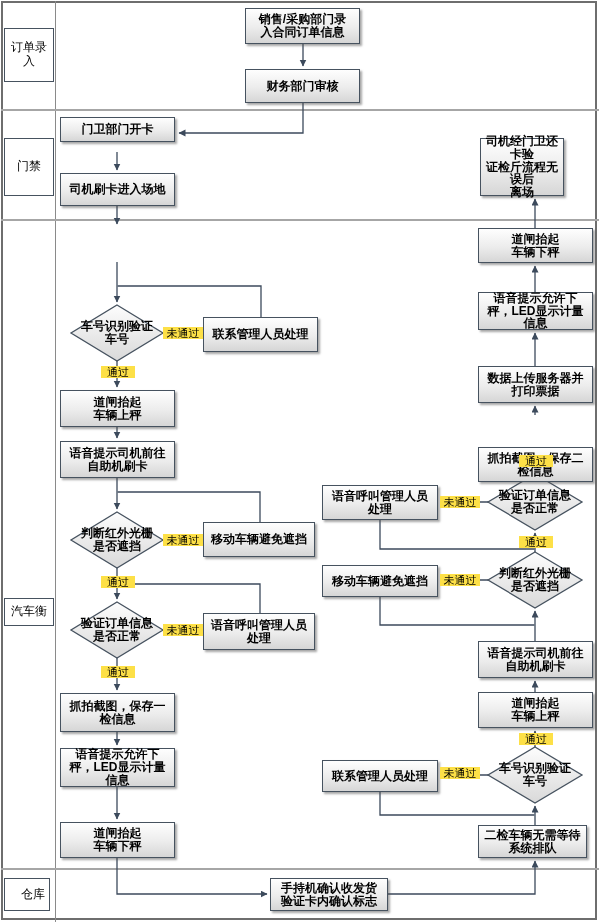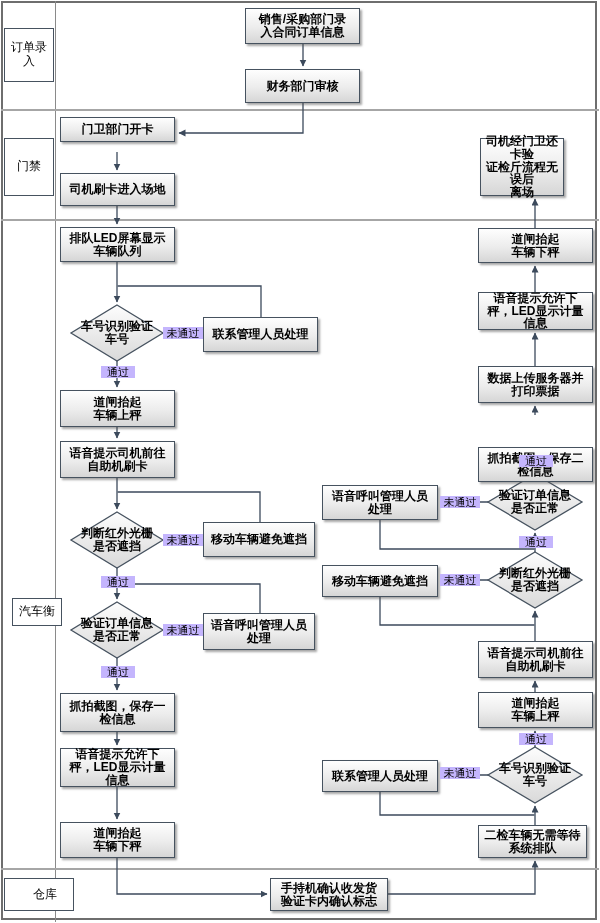--- a/index.html
+++ b/index.html
@@ -23,40 +23,40 @@
     border:1px solid #46525f;box-shadow:1.5px 1.5px 2px rgba(80,80,80,.5);
     z-index:2;padding:1px;
   }
   .dtext{
     position:absolute;width:120px;height:44px;z-index:3;
     display:flex;align-items:center;justify-content:center;text-align:center;
     white-space:pre-line;font-weight:bold;font-size:12px;line-height:1.1;pointer-events:none;
   }
   .elabel{
     position:absolute;z-index:3;font-size:11px;text-align:center;
-    background:#c4b5fd;line-height:1.1;padding:0 1px;
+    background:#fde047;line-height:1.1;padding:0 1px;
   }
   svg.wires{position:absolute;left:0;top:0;z-index:1;}
 </style>
 </head>
 <body>
 
 <div class="stage">
 
   <div class="frame"></div>
   <div class="vsep"></div>
   <div class="hdiv" style="top:109px;"></div>
   <div class="hdiv" style="top:219px;"></div>
   <div class="hdiv" style="top:868px;"></div>
 
   <div class="lane-label" style="left:4px;top:28px;width:50px;height:54px;">订单录
 入</div>
   <div class="lane-label" style="left:4px;top:138px;width:50px;height:58px;">门禁</div>
-  <div class="lane-label" style="left:12px;top:598px;width:50px;height:28px;">汽车衡</div>
-  <div class="lane-label" style="left:4px;top:878px;width:70px;height:33px;padding-left:12px;">仓库</div>
+  <div class="lane-label" style="left:4px;top:598px;width:50px;height:28px;">汽车衡</div>
+  <div class="lane-label" style="left:4px;top:878px;width:46px;height:33px;padding-left:12px;">仓库</div>
 
   <svg class="wires" width="600" height="923" viewBox="0 0 600 923">
     <defs>
       <marker id="arr" markerWidth="8" markerHeight="8" refX="6.5" refY="3.5" orient="auto" markerUnits="userSpaceOnUse">
         <path d="M0 0 L7 3.5 L0 7 Z" fill="#3c4a5c"></path>
       </marker>
       <linearGradient id="dg" x1="0" y1="0" x2="0" y2="1">
         <stop offset="0" stop-color="#fdfdfd"></stop>
           <stop offset="1" stop-color="#d9d9d9"></stop>
       </linearGradient>
@@ -110,22 +110,20 @@
   </svg>
 
   <div class="box" style="left:245px;top:8px;width:115px;height:36px;">销售/采购部门录
 入合同订单信息</div>
   <div class="box" style="left:245px;top:69px;width:115px;height:34px;">财务部门审核</div>
   <div class="box" style="left:60px;top:117px;width:115px;height:25px;">门卫部门开卡</div>
   <div class="box" style="left:60px;top:173px;width:115px;height:33px;">司机刷卡进入场地</div>
   <div class="box" style="left:480px;top:138px;width:84px;height:58px;">司机经门卫还卡验
 证检斤流程无误后
 离场</div>
-  <div class="box" style="left:60px;top:227px;width:115px;height:35px;">排队LED屏幕显示
-车辆队列</div>
   <div class="box" style="left:203px;top:317px;width:115px;height:35px;">联系管理人员处理</div>
   <div class="box" style="left:60px;top:390px;width:115px;height:37px;">道闸抬起
 车辆上秤</div>
   <div class="box" style="left:60px;top:441px;width:115px;height:37px;">语音提示司机前往
 自助机刷卡</div>
   <div class="box" style="left:203px;top:522px;width:112px;height:35px;">移动车辆避免遮挡</div>
   <div class="box" style="left:203px;top:613px;width:112px;height:37px;">语音呼叫管理人员
 处理</div>
   <div class="box" style="left:60px;top:693px;width:115px;height:39px;">抓拍截图，保存一
 检信息</div>

